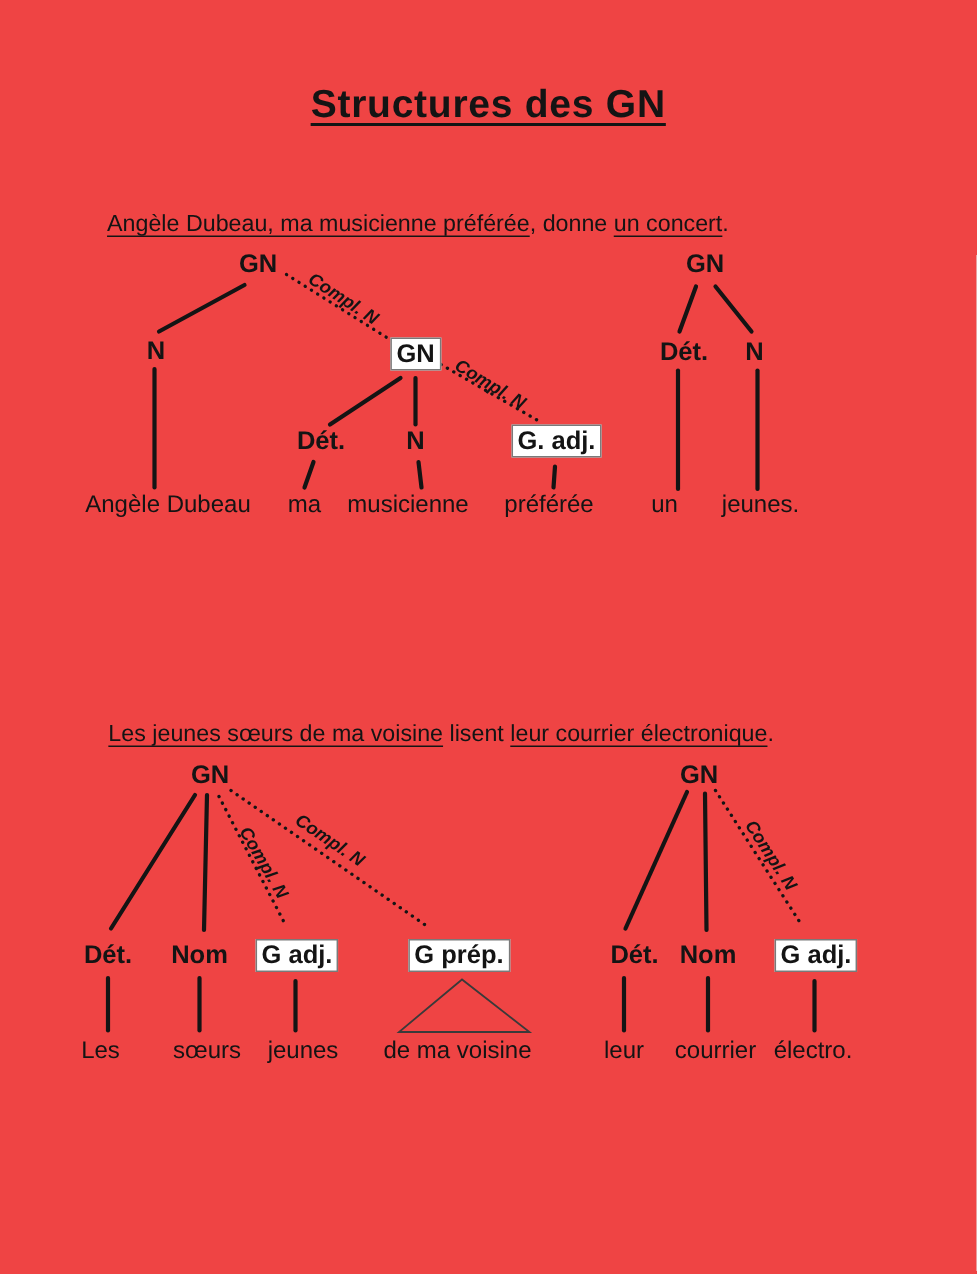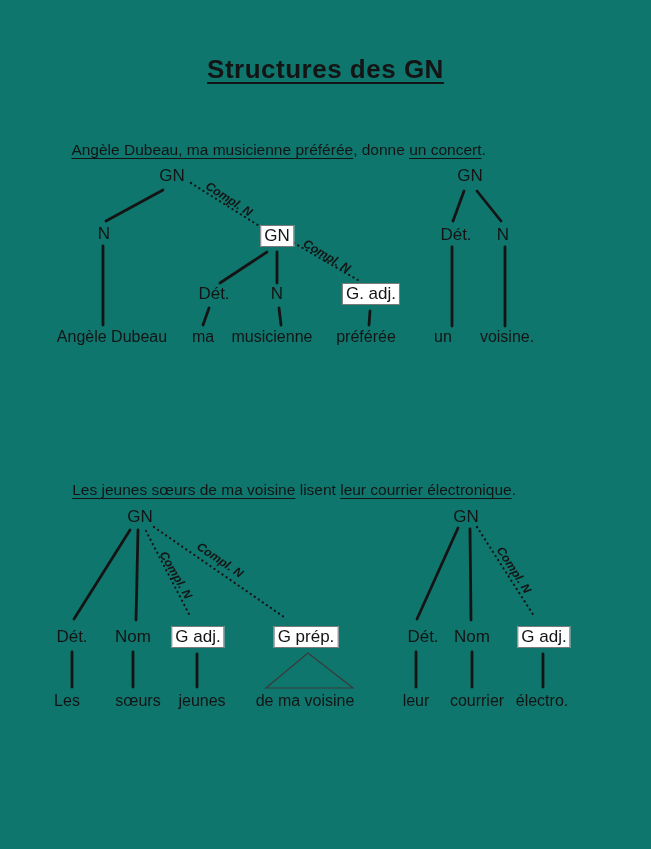--- a/index.html
+++ b/index.html
@@ -1,21 +1,21 @@
 <!DOCTYPE html>
 <html style="--ink: #141414; --box-border: #7a7a7a;"><head>
 <meta charset="utf-8">
 <style>
   :root { --ink: #141414; --box-border: #7a7a7a; }
   html, body { margin: 0; padding: 0; background: #e8e8e8; }
   .page {
     position: relative;
     width: 651px; height: 849px;
     margin: 0 auto;
-    background: #0f766e;
+    background: #ef4444;
     color: var(--ink);
     font-family: "Liberation Sans", "DejaVu Sans", sans-serif;
     overflow: hidden;
   }
   .lines-svg { position: absolute; left: 0; top: 0; width: 651px; height: 849px; pointer-events: none; }
   .title {
     position: absolute; top: 54px; left: 0; width: 100%;
     text-align: center;
     font-size: 26px; font-weight: bold;
     letter-spacing: 0.5px;
@@ -23,21 +23,21 @@
   .title span { text-decoration: underline; text-underline-offset: 4px; }
   .sentence {
     position: absolute; left: 55px;
     font-size: 15.5px;
     white-space: pre;
   }
   .sentence .u { text-decoration: underline; text-underline-offset: 3px; text-align: right; }
   .node {
     position: absolute;
     transform: translateX(-50%);
-    font-size: 17px; font-weight: normal;
+    font-size: 17px; font-weight: bold;
     line-height: 1.2;
     white-space: nowrap;
   }
   .boxed {
     border: 1px solid var(--box-border);
     padding: 0 3px;
     background: #fff;
   }
   .word {
     position: absolute;
@@ -117,21 +117,21 @@
 
   <div class="node" style="left:470px; top:166px">GN</div>
   <div class="node" style="left:456px; top:225px">Dét.</div>
   <div class="node" style="left:503px; top:225px">N</div>
 
   <div class="word" style="left:112px; top:327px">Angèle Dubeau</div>
   <div class="word" style="left:203px; top:327px">ma</div>
   <div class="word" style="left:272px; top:327px">musicienne</div>
   <div class="word" style="left:366px; top:327px">préférée</div>
   <div class="word" style="left:443px; top:327px">un</div>
-  <div class="word" style="left:507px; top:327px">voisine.</div>
+  <div class="word" style="left:507px; top:327px">jeunes.</div>
 
   <div class="sentence" style="top:463px">
     <span class="u">Les jeunes sœurs de ma voisine</span><span> lisent </span><span class="u">leur courrier électronique</span><span>.</span>
   </div>
 
   <div class="node" style="left:140px; top:507px">GN</div>
   <div class="node" style="left:72px; top:627px">Dét.</div>
   <div class="node" style="left:133px; top:627px">Nom</div>
   <div class="node boxed" style="left:198px; top:626px">G adj.</div>
   <div class="node boxed" style="left:306px; top:626px">G prép.</div>

